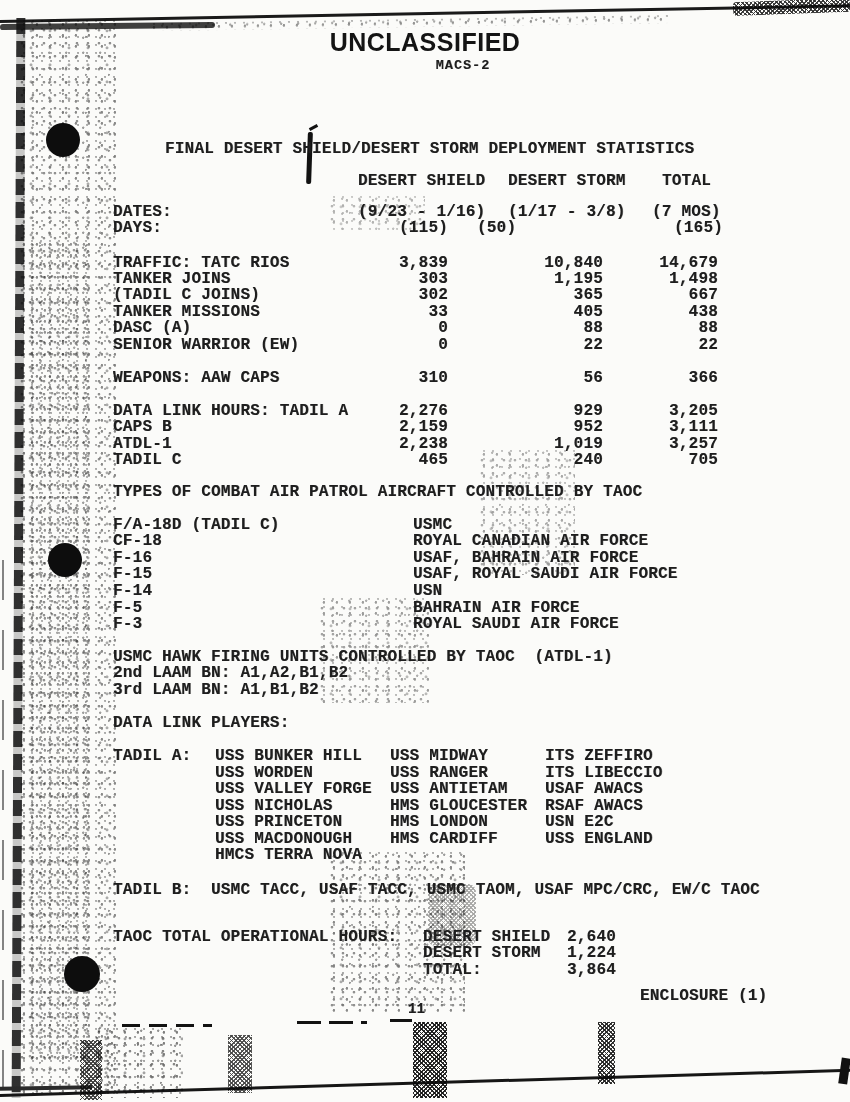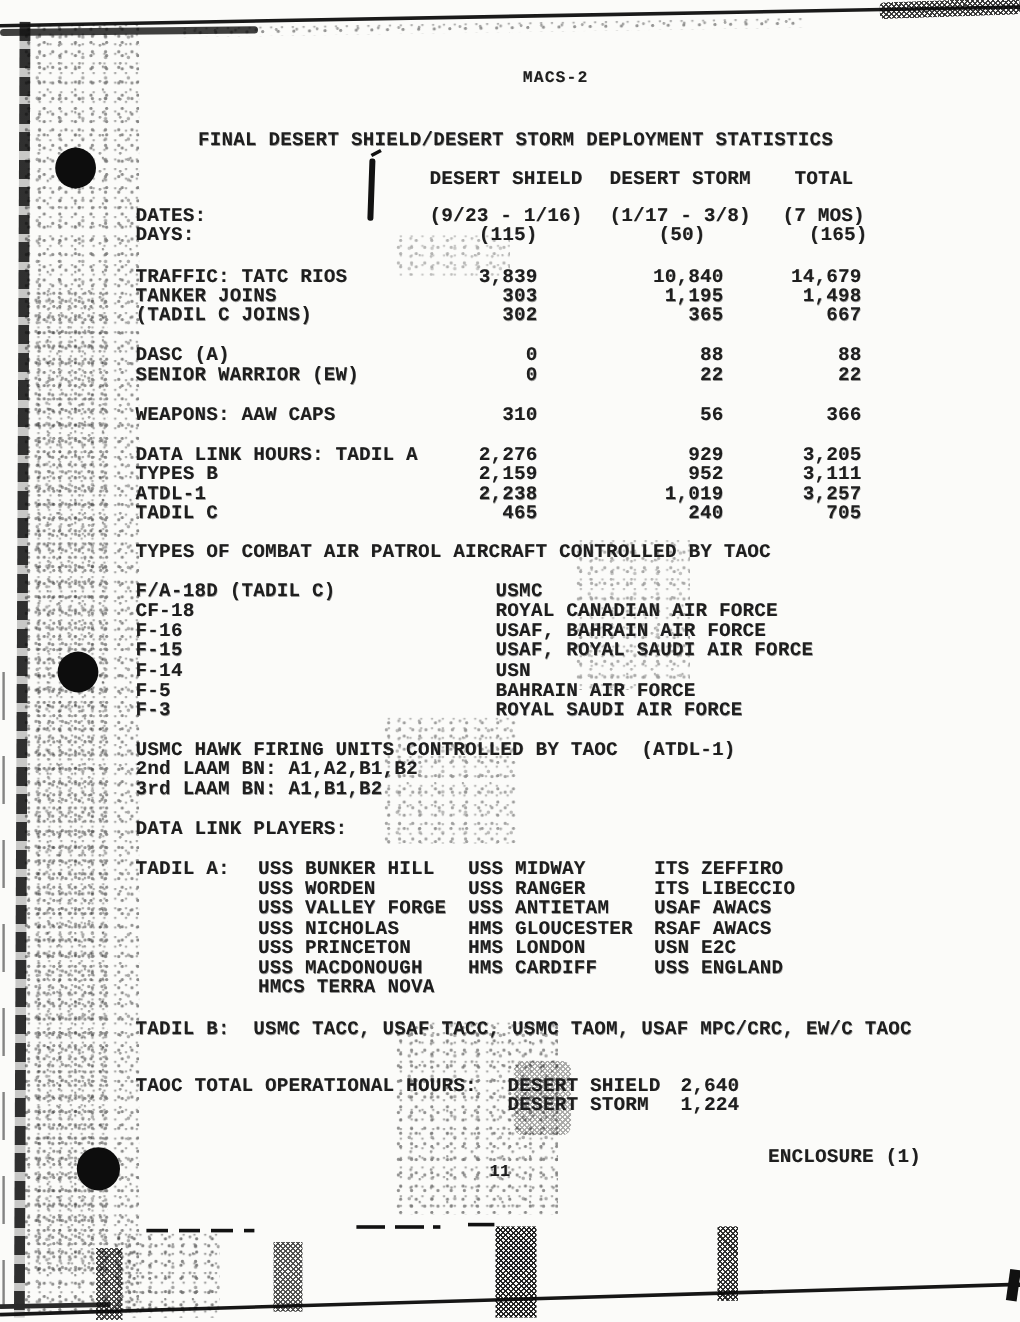--- a/index.html
+++ b/index.html
@@ -8,27 +8,27 @@
     font-family:"Liberation Mono","DejaVu Sans Mono",monospace;
     font-weight:700;color:#1e1e1e;font-size:16px;letter-spacing:.2px;
   }
   .txt{text-shadow:.4px .4px .3px rgba(25,25,25,.45);}
   
   .classification{position:absolute;left:0;top:28px;width:850px;text-align:center;
     font-family:"Liberation Sans","DejaVu Sans",sans-serif;font-weight:700;font-size:25px;color:#141414;letter-spacing:.5px;}
   .unit{position:absolute;left:0;top:58px;width:850px;text-align:center;font-size:13.5px;letter-spacing:1px;padding-left:38px;}
   
   .doc{position:absolute;left:113px;top:0;width:700px;height:1102px;}
-  .line{position:absolute;left:0;white-space:pre;}
+  .line{position:absolute;left:0;white-space:pre;margin-top:32px;}
   .line span{position:absolute;top:0;white-space:pre;}
   .lbl{left:0;}
   .n1{left:230px;width:105px;text-align:right;}
   .n2{left:380px;width:110px;text-align:right;}
   .n3{left:490px;width:115px;text-align:right;}
-  .dy2{left:380px;width:95px;text-align:right;}
+  .dy2{left:364px;width:95px;text-align:left;}
   .dy3{left:490px;width:120px;text-align:right;}
   .h1,.d1{left:245px;} .h2,.d2{left:395px;} .h3{left:549px;} .d3{left:539px;}
   .op{left:300px;}
   .s1{left:102px;} .s2{left:277px;} .s3{left:432px;}
   .hn{left:310px;} .hv{left:454px;}
   
   .speckle{background-image:
       radial-gradient(circle at 30% 40%, rgba(10,10,10,.85) 0 1px, transparent 1.6px),
       radial-gradient(circle at 72% 18%, rgba(10,10,10,.7) 0 .9px, transparent 1.5px),
       radial-gradient(circle at 18% 78%, rgba(10,10,10,.8) 0 1px, transparent 1.7px),
@@ -77,20 +77,21 @@
   <div class="abs speckle" style="left:95px;top:1028px;width:88px;height:70px;opacity:.6;"></div>
   <div class="abs hatch" style="left:80px;top:1040px;width:22px;height:60px;opacity:.8;"></div>
   <div class="abs hatch" style="left:228px;top:1035px;width:24px;height:58px;opacity:.75;"></div>
   <div class="abs hatch" style="left:413px;top:1022px;width:34px;height:76px;opacity:.95;"></div>
   <div class="abs hatch" style="left:598px;top:1022px;width:17px;height:62px;opacity:.9;"></div>
   <div class="abs" style="left:122px;top:1024px;width:90px;height:3px;background:repeating-linear-gradient(90deg,#121212 0 18px,transparent 18px 27px);"></div>
   <div class="abs" style="left:297px;top:1021px;width:70px;height:3px;background:repeating-linear-gradient(90deg,#121212 0 24px,transparent 24px 32px);"></div>
   <div class="abs" style="left:390px;top:1019px;width:22px;height:3px;background:#121212;"></div>
   <div class="abs" style="left:840px;top:1058px;width:9px;height:26px;background:#111;transform:rotate(8deg);"></div>
 
+  <div class="classification">UNCLASSIFIED</div>
   <div class="unit txt">MACS-2</div>
 
   <div class="doc">
 
     <div class="line txt" style="top:108px;left:52px">FINAL DESERT SHIELD/DESERT STORM DEPLOYMENT STATISTICS</div>
 
     <div class="line txt" style="top:140px">
       <span class="h1">DESERT SHIELD</span>
       <span class="h2">DESERT STORM</span>
       <span class="h3">TOTAL</span>
@@ -120,20 +121,26 @@
       <span class="n1">303</span>
       <span class="n2">1,195</span>
       <span class="n3">1,498</span>
     </div>
     <div class="line txt" style="top:254px">
       <span class="lbl">(TADIL C JOINS)</span>
       <span class="n1">302</span>
       <span class="n2">365</span>
       <span class="n3">667</span>
     </div>
+    <div class="line txt" style="top:271px">
+      <span class="lbl">TANKER MISSIONS</span>
+      <span class="n1">33</span>
+      <span class="n2">405</span>
+      <span class="n3">438</span>
+    </div>
     <div class="line txt" style="top:287px">
       <span class="lbl">DASC (A)</span>
       <span class="n1">0</span>
       <span class="n2">88</span>
       <span class="n3">88</span>
     </div>
     <div class="line txt" style="top:304px">
       <span class="lbl">SENIOR WARRIOR (EW)</span>
       <span class="n1">0</span>
       <span class="n2">22</span>
@@ -147,21 +154,21 @@
       <span class="n3">366</span>
     </div>
 
     <div class="line txt" style="top:370px">
       <span class="lbl">DATA LINK HOURS: TADIL A</span>
       <span class="n1">2,276</span>
       <span class="n2">929</span>
       <span class="n3">3,205</span>
     </div>
     <div class="line txt" style="top:386px">
-      <span class="lbl">TYPES B</span>
+      <span class="lbl">CAPS B</span>
       <span class="n1">2,159</span>
       <span class="n2">952</span>
       <span class="n3">3,111</span>
     </div>
     <div class="line txt" style="top:403px">
       <span class="lbl">ATDL-1</span>
       <span class="n1">2,238</span>
       <span class="n2">1,019</span>
       <span class="n3">3,257</span>
     </div>
@@ -247,18 +254,22 @@
 
     <div class="line txt" style="top:896px">
       <span class="lbl">TAOC TOTAL OPERATIONAL HOURS:</span>
       <span class="hn">DESERT SHIELD</span>
       <span class="hv">2,640</span>
     </div>
     <div class="line txt" style="top:912px">
       <span class="hn">DESERT STORM</span>
       <span class="hv">1,224</span>
     </div>
+    <div class="line txt" style="top:929px">
+      <span class="hn">TOTAL:</span>
+      <span class="hv">3,864</span>
+    </div>
 
     <div class="line txt" style="top:955px;left:527px">ENCLOSURE (1)</div>
     <div class="line txt" style="top:969px;left:295px;font-size:14px">11</div>
   </div>
 
 </div>
 
 </body></html>

